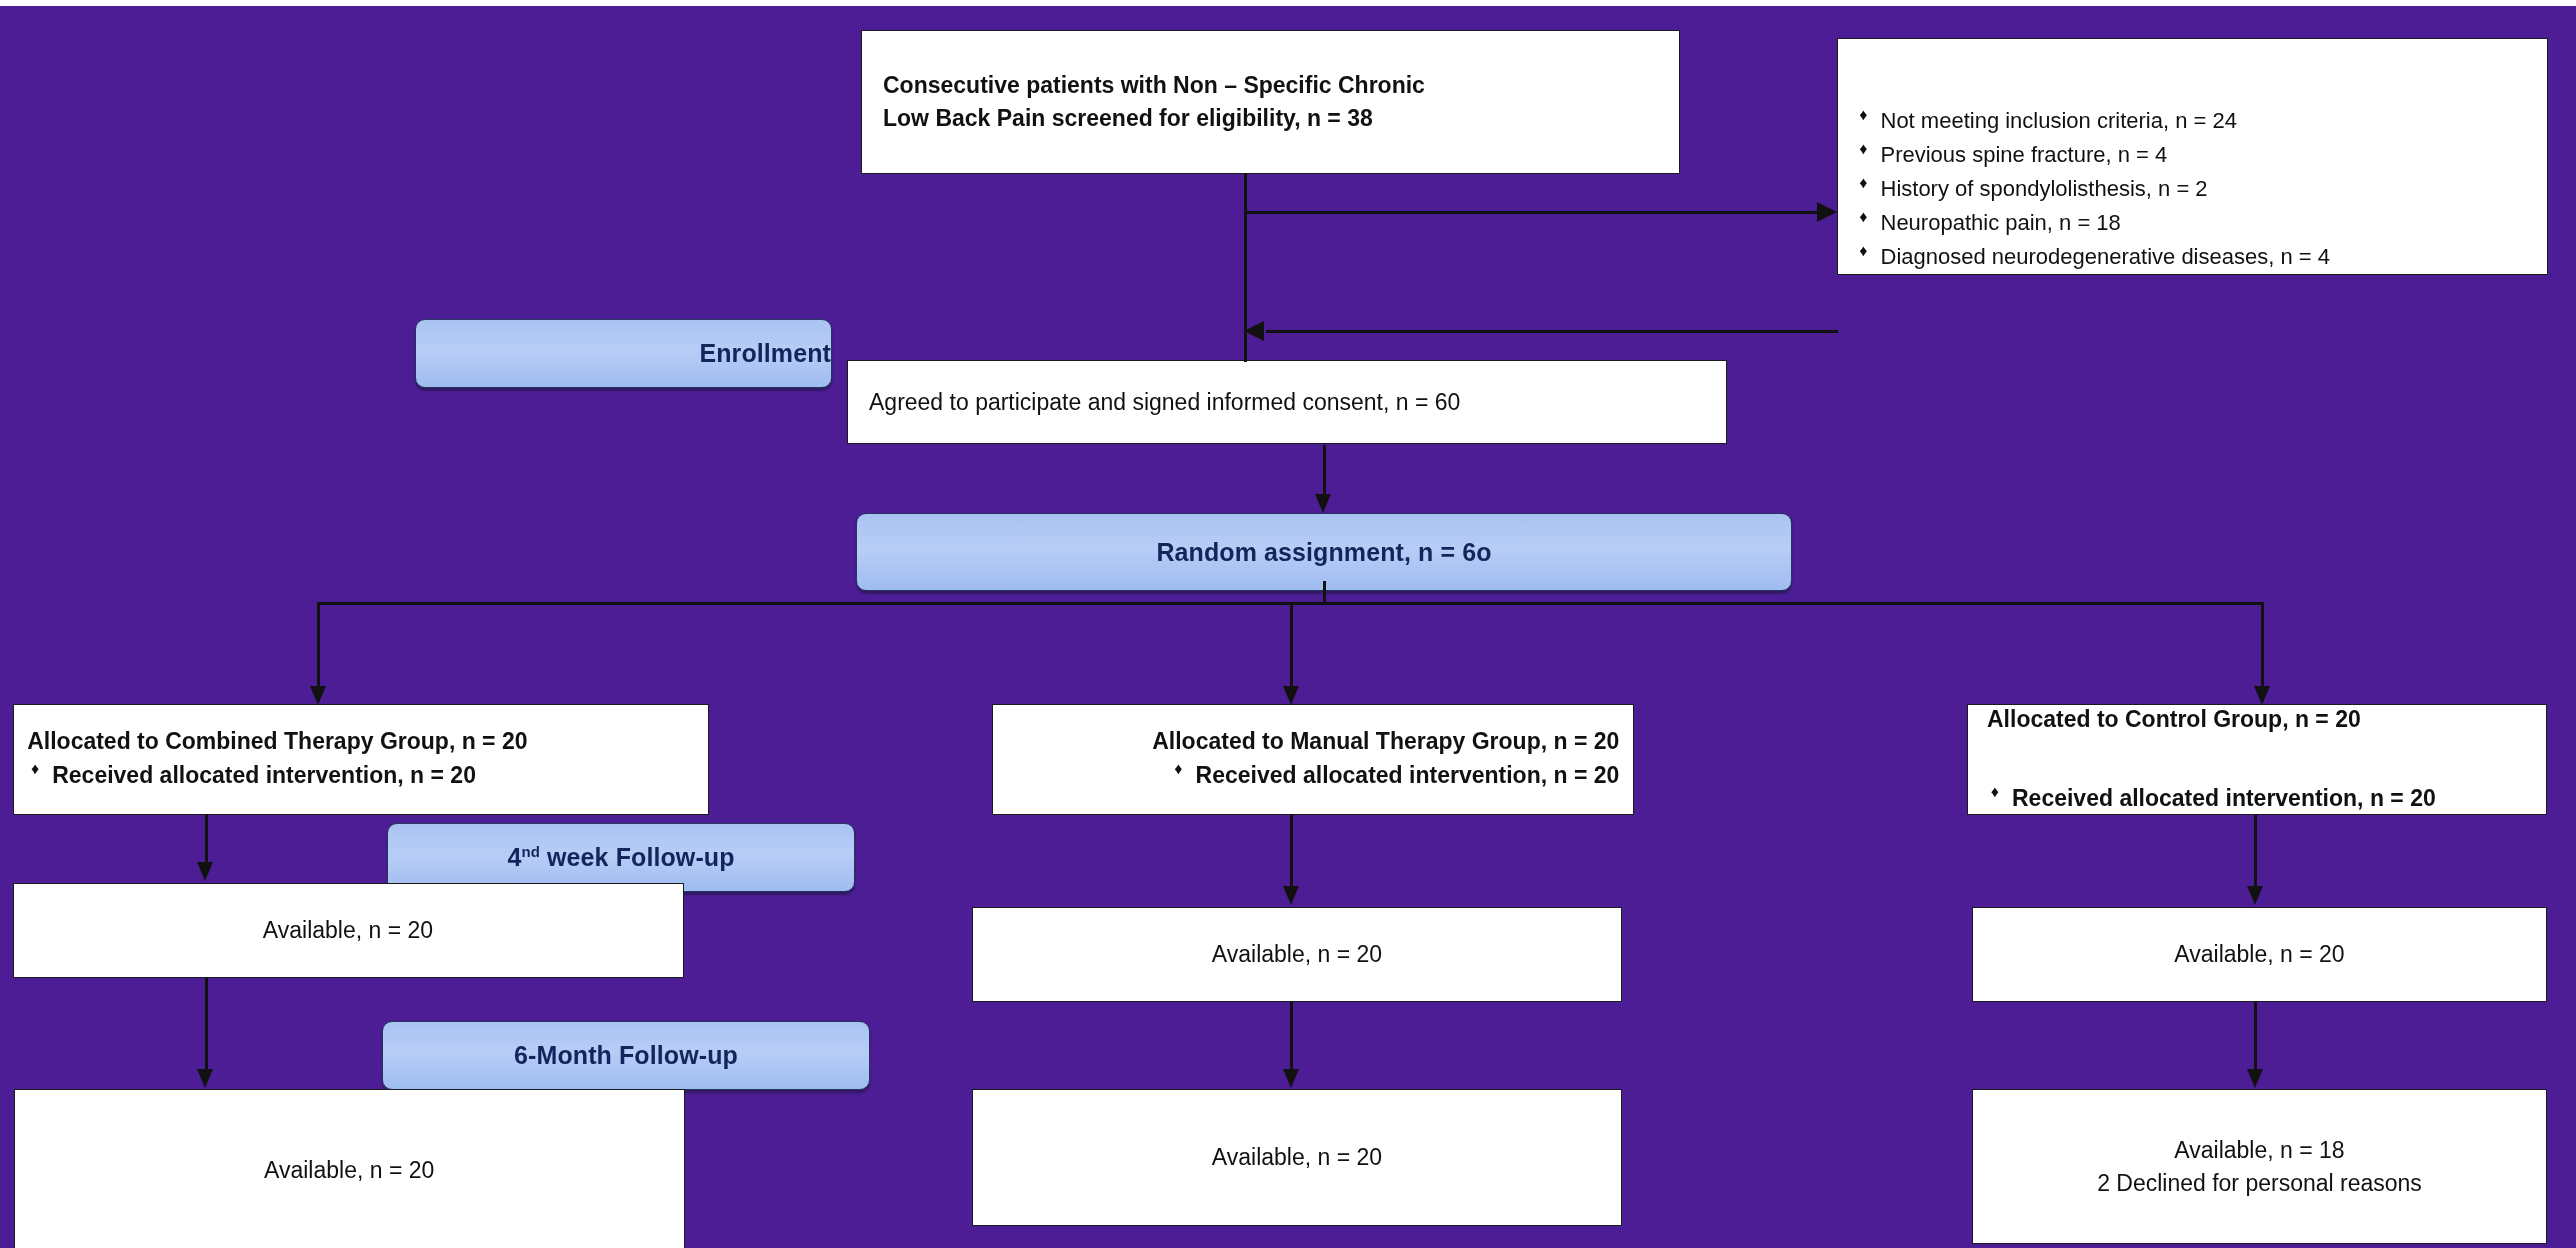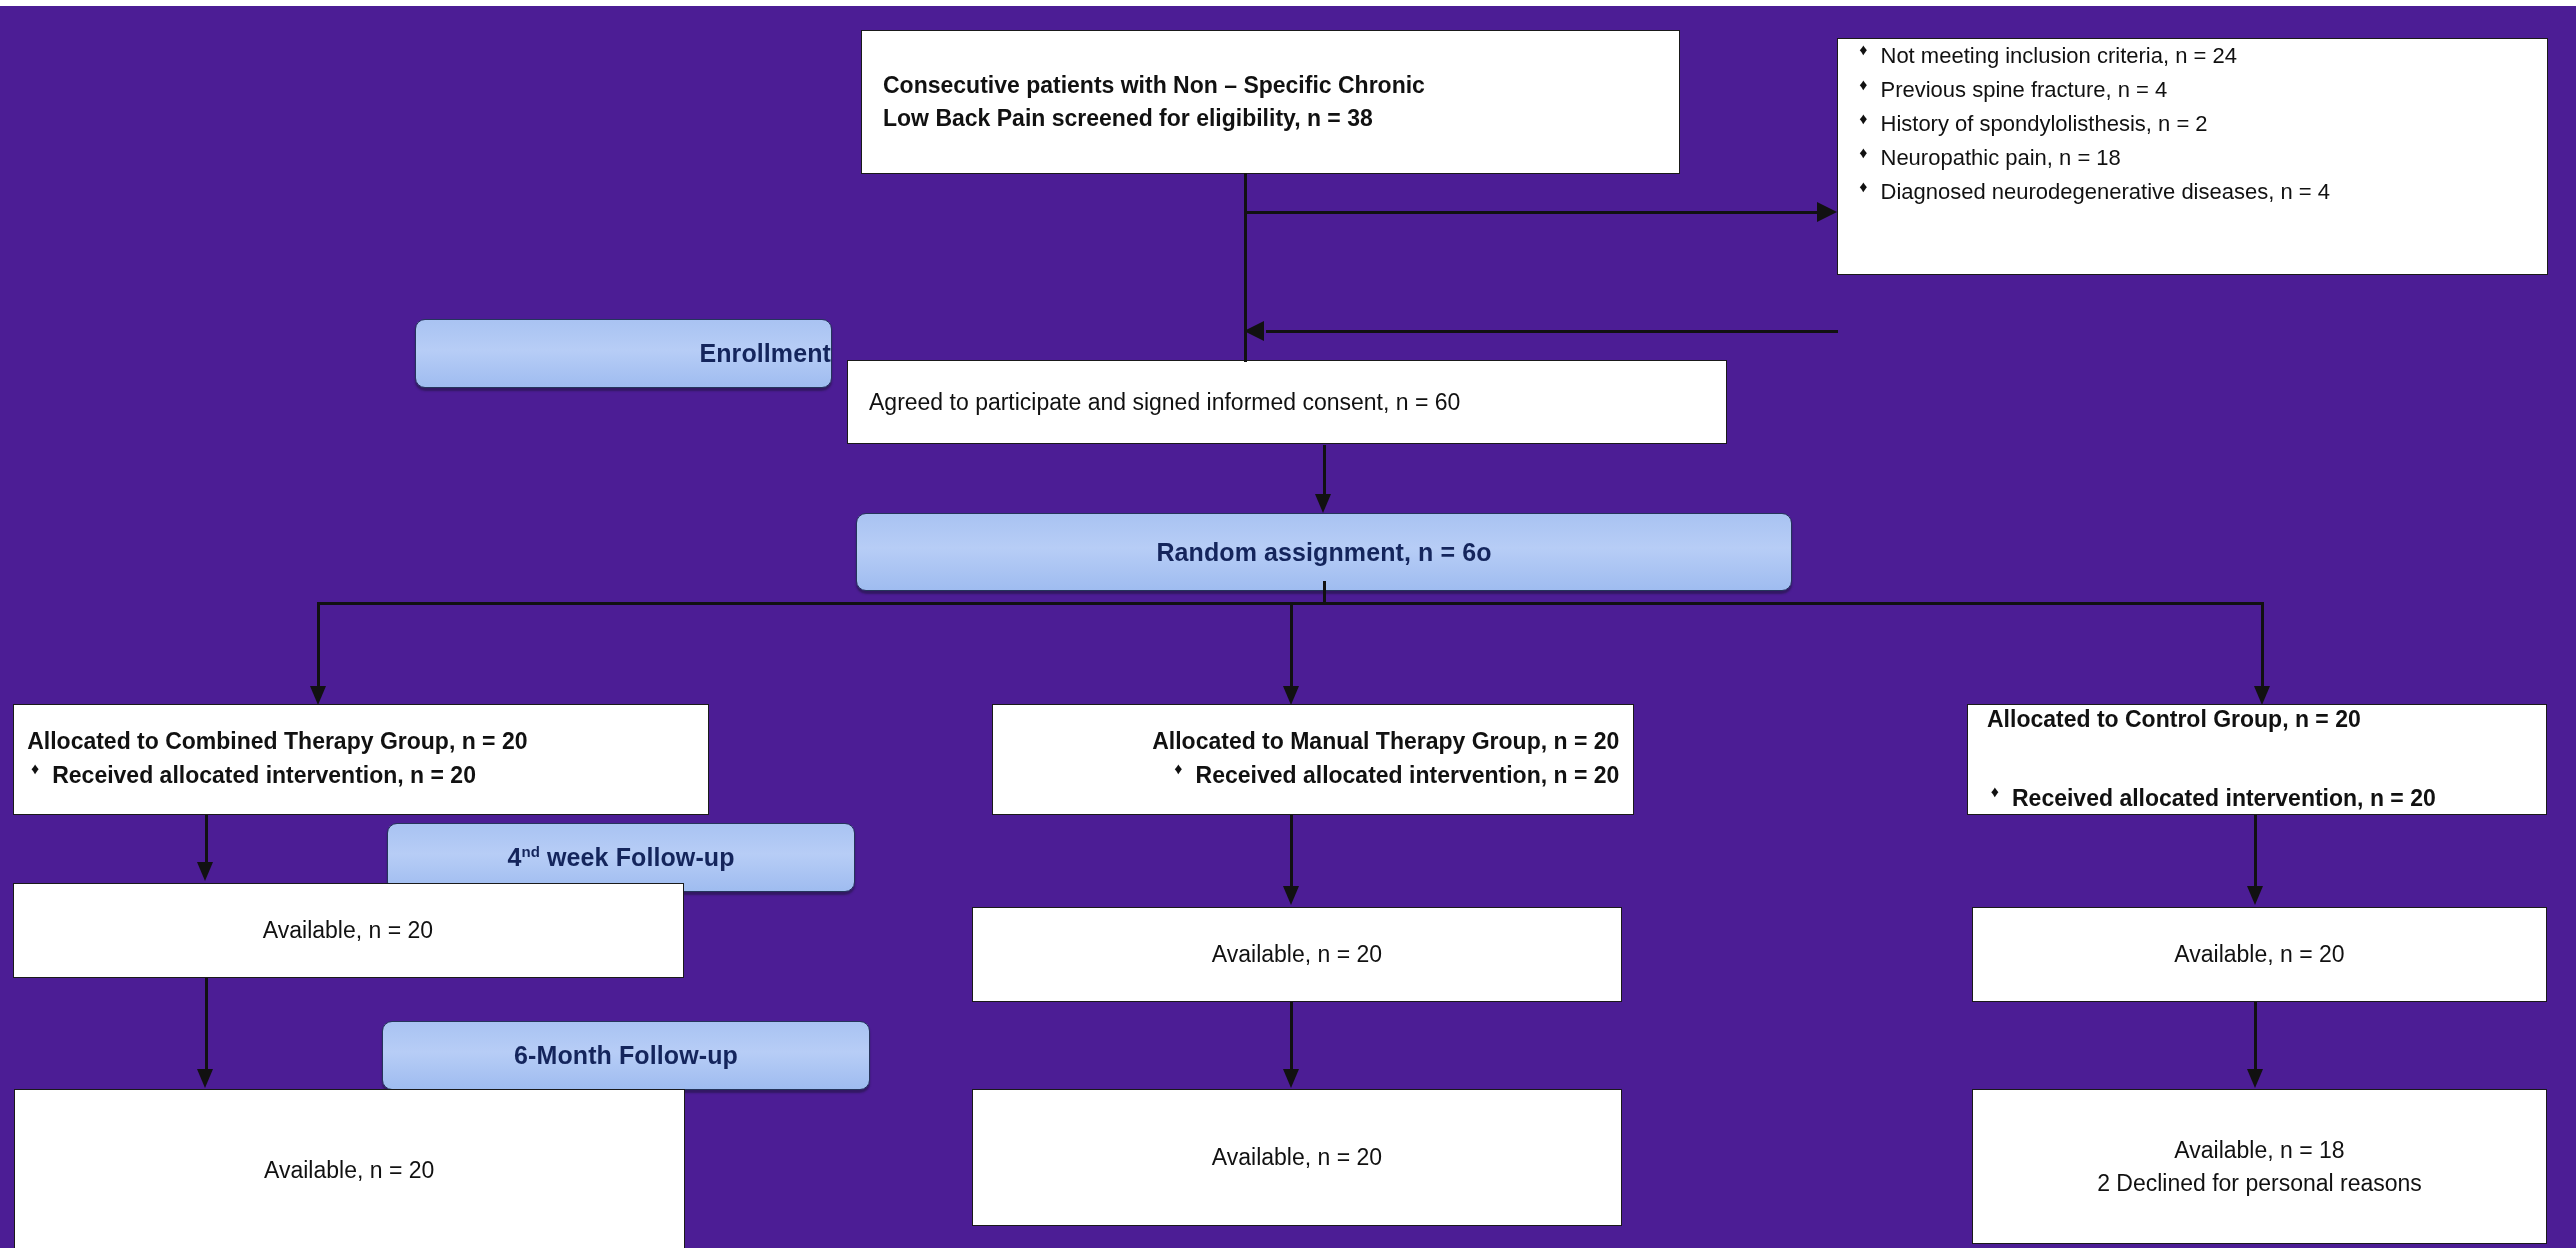--- a/index.html
+++ b/index.html
@@ -121,21 +121,21 @@
 </head>
 <body>
 
 <div id="canvas">
 
   <div class="box pad" style="left:861px; top:24px; width:819px; height:144px;">
     <div class="line bold">Consecutive patients with Non – Specific Chronic</div>
     <div class="line bold">Low Back Pain screened for eligibility, n = 38</div>
   </div>
 
-  <div class="box" style="left:1837px; top:32px; width:711px; height:237px; padding: 0 17.5px; justify-content:flex-start;">
+  <div class="box" style="left:1837px; top:32px; width:711px; height:237px; padding: 0 17.5px; justify-content:flex-end;">
     <div class="bullet">Not meeting inclusion criteria, n = 24</div>
     <div class="bullet">Previous spine fracture, n = 4</div>
     <div class="bullet">History of spondylolisthesis, n = 2</div>
     <div class="bullet">Neuropathic pain, n = 18</div>
     <div class="bullet">Diagnosed neurodegenerative diseases, n = 4</div>
   </div>
 
 
   <div class="badge" style="left:415px; top:313px; width:417px; height:69px;justify-content:flex-end;">
     <span>Enrollment</span>

